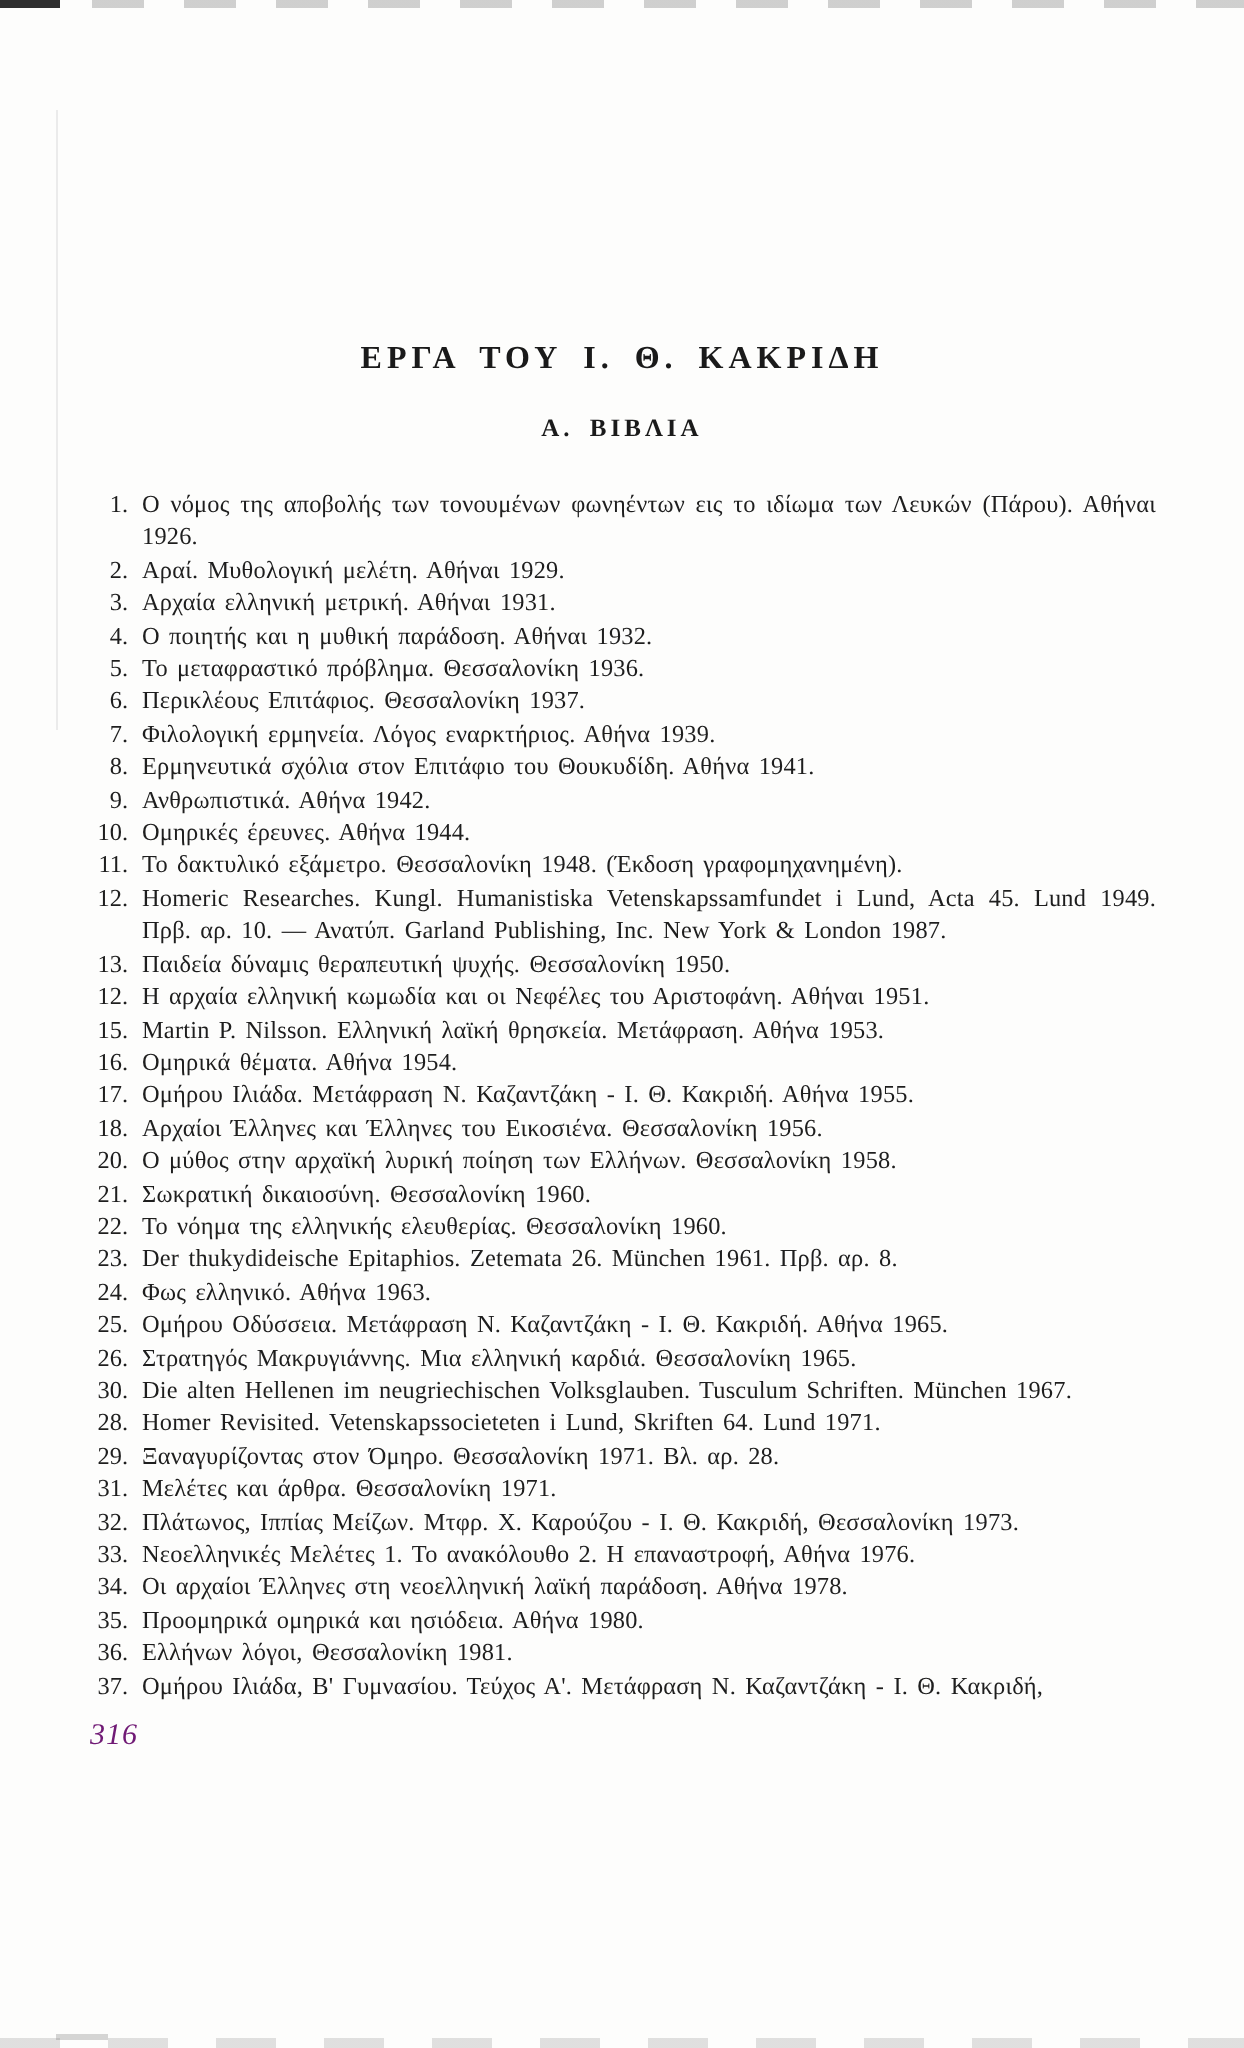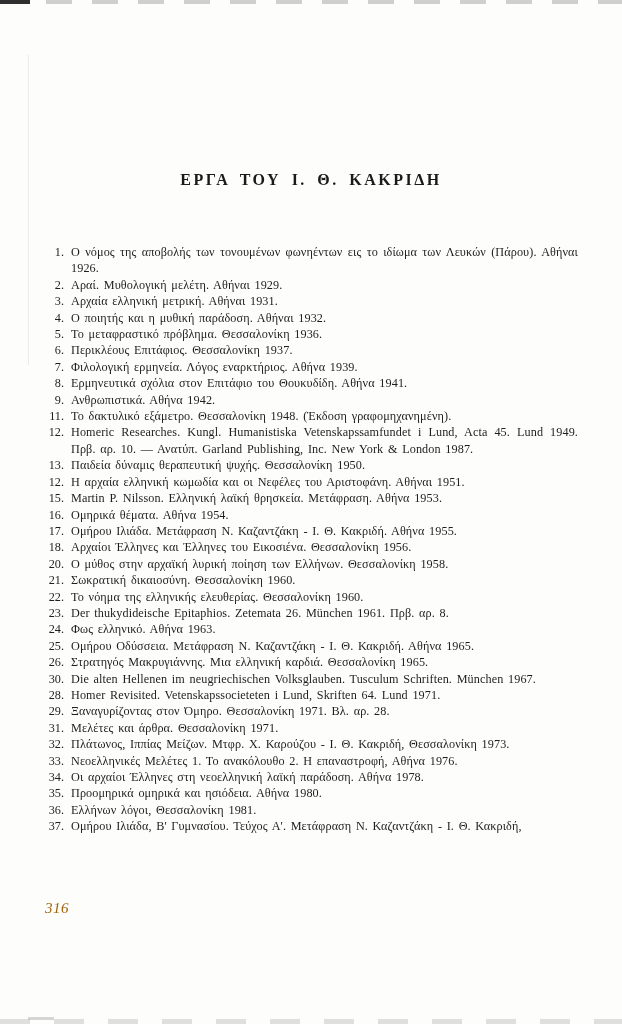--- a/index.html
+++ b/index.html
@@ -84,38 +84,39 @@
   .bib-text {
     flex: 1;
     text-align: justify;
     word-spacing: 1.5px;
     letter-spacing: 0.1px;
   }
 
   .page-number {
     position: absolute;
     left: 45px;
-    top: 900px;
+    top: 860px;
     font-size: 15px;
     font-style: italic;
     letter-spacing: 0.5px;
-    color: #a16207;
+    color: #701a75;
   }
 </style>
 </head>
 <body>
 
 <div class="page">
 
   <div class="edge-top"></div>
   <div class="corner-tl"></div>
   <div class="edge-left"></div>
 
   <div class="doc-title">ΕΡΓΑ ΤΟΥ Ι. Θ. ΚΑΚΡΙΔΗ</div>
 
+  <div class="section-heading">Α. ΒΙΒΛΙΑ</div>
 
   <div class="bib-list">
       <div class="bib-item">
         <span class="bib-num">1.</span>
         <span class="bib-text">Ο νόμος της αποβολής των τονουμένων φωνηέντων εις το ιδίωμα των Λευκών (Πάρου). Αθήναι 1926.</span>
       </div>
       <div class="bib-item">
         <span class="bib-num">2.</span>
         <span class="bib-text">Αραί. Μυθολογική μελέτη. Αθήναι 1929.</span>
       </div>
@@ -141,20 +142,24 @@
       </div>
       <div class="bib-item">
         <span class="bib-num">8.</span>
         <span class="bib-text">Ερμηνευτικά σχόλια στον Επιτάφιο του Θουκυδίδη. Αθήνα 1941.</span>
       </div>
       <div class="bib-item">
         <span class="bib-num">9.</span>
         <span class="bib-text">Ανθρωπιστικά. Αθήνα 1942.</span>
       </div>
       <div class="bib-item">
+        <span class="bib-num">10.</span>
+        <span class="bib-text">Ομηρικές έρευνες. Αθήνα 1944.</span>
+      </div>
+      <div class="bib-item">
         <span class="bib-num">11.</span>
         <span class="bib-text">Το δακτυλικό εξάμετρο. Θεσσαλονίκη 1948. (Έκδοση γραφομηχανημένη).</span>
       </div>
       <div class="bib-item">
         <span class="bib-num">12.</span>
         <span class="bib-text">Homeric Researches. Kungl. Humanistiska Vetenskapssamfundet i Lund, Acta 45. Lund 1949. Πρβ. αρ. 10. — Ανατύπ. Garland Publishing, Inc. New York &amp; London 1987.</span>
       </div>
       <div class="bib-item">
         <span class="bib-num">13.</span>
         <span class="bib-text">Παιδεία δύναμις θεραπευτική ψυχής. Θεσσαλονίκη 1950.</span>

